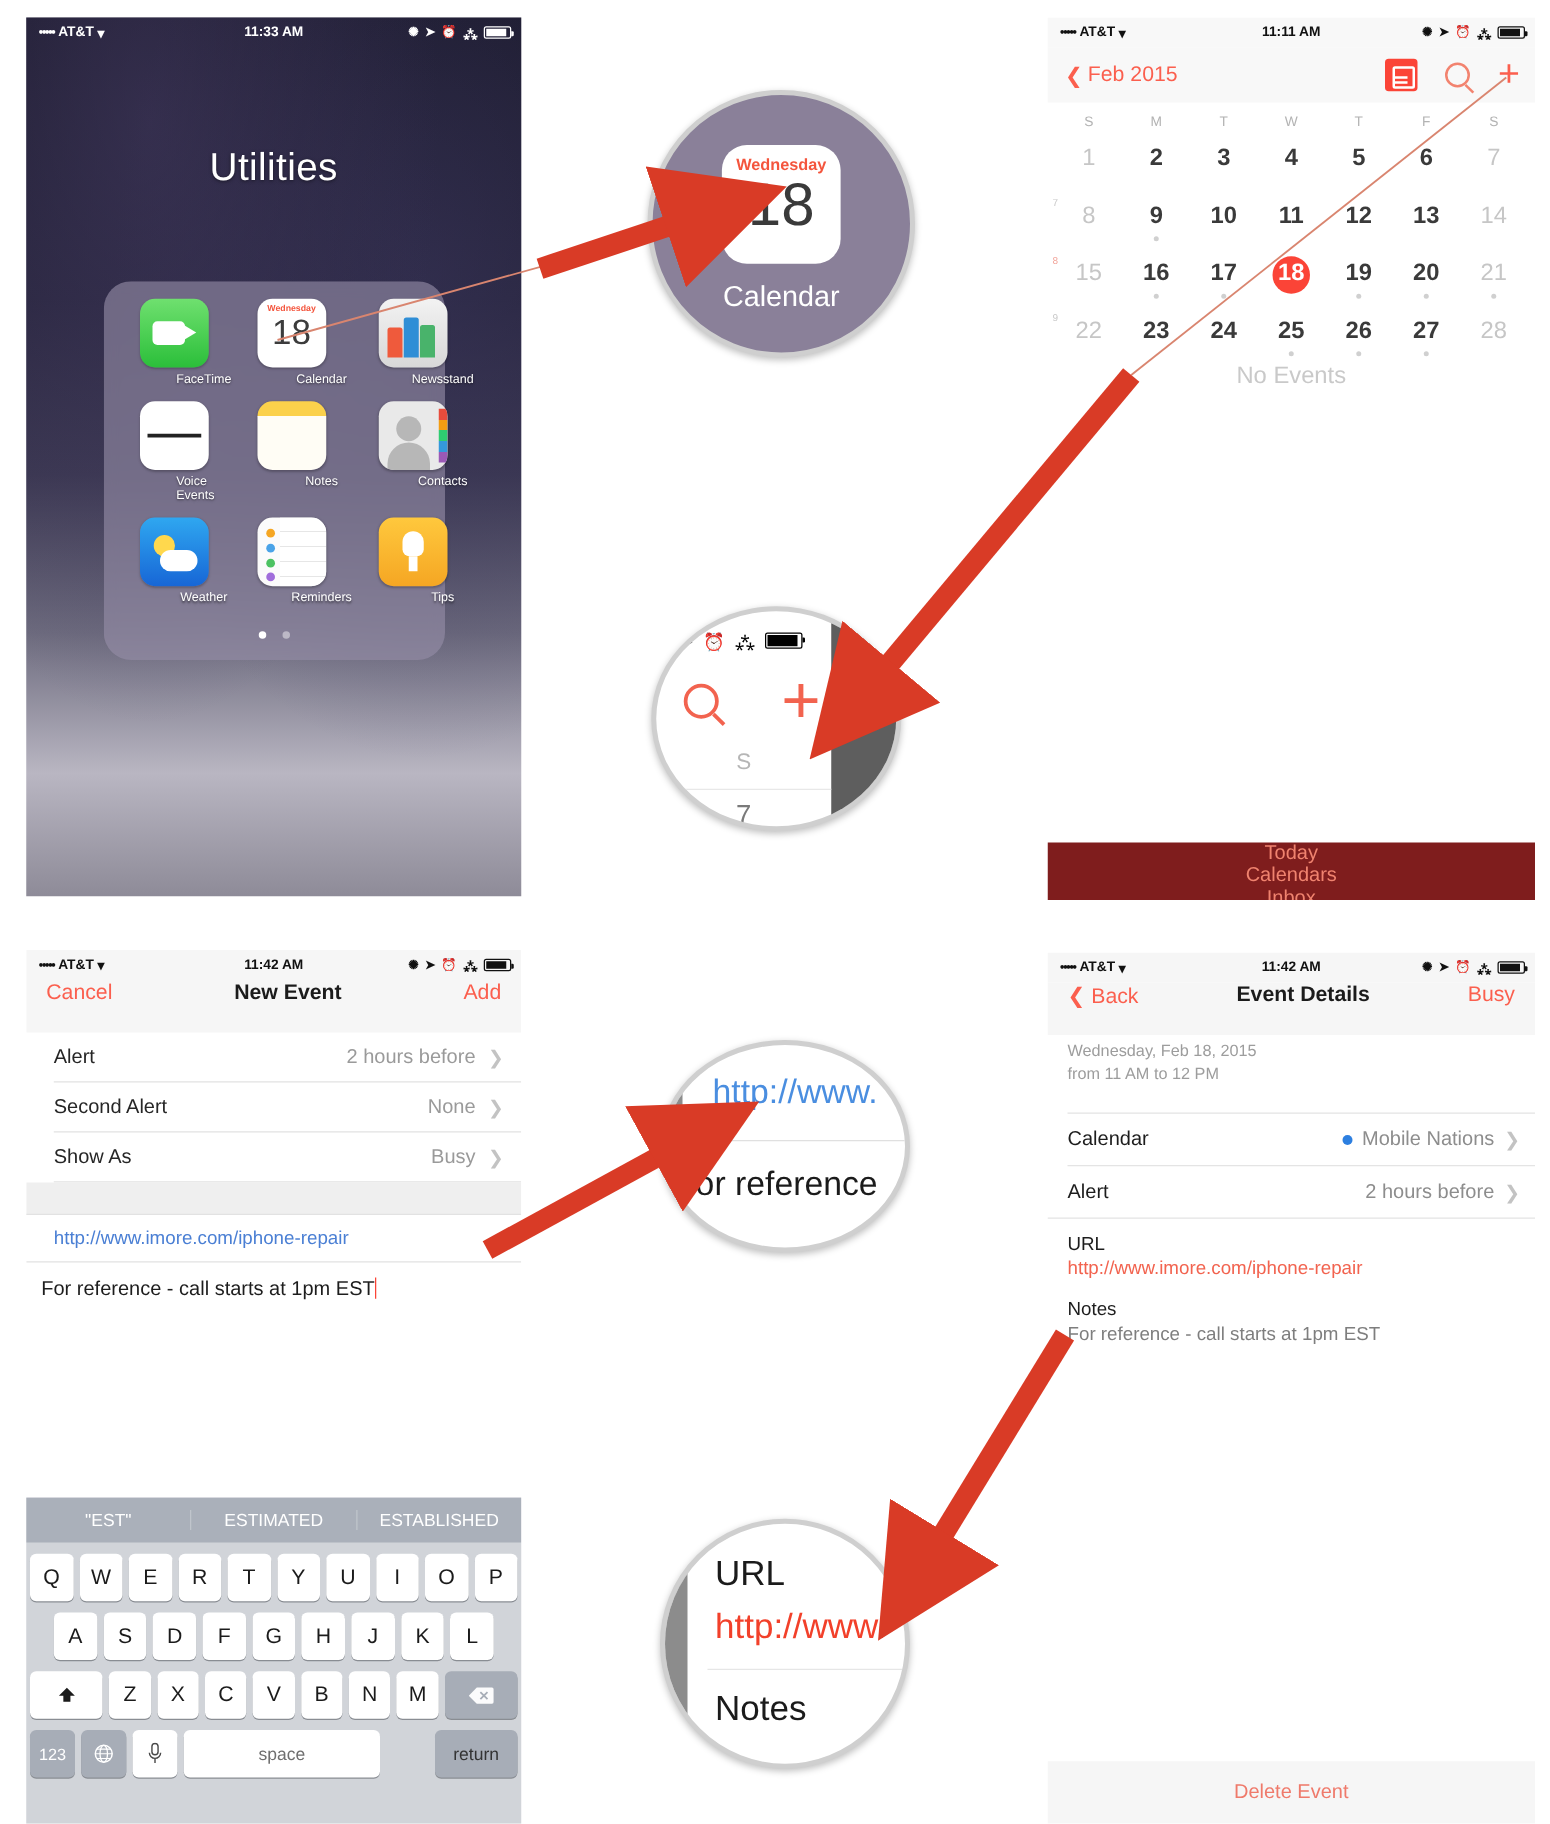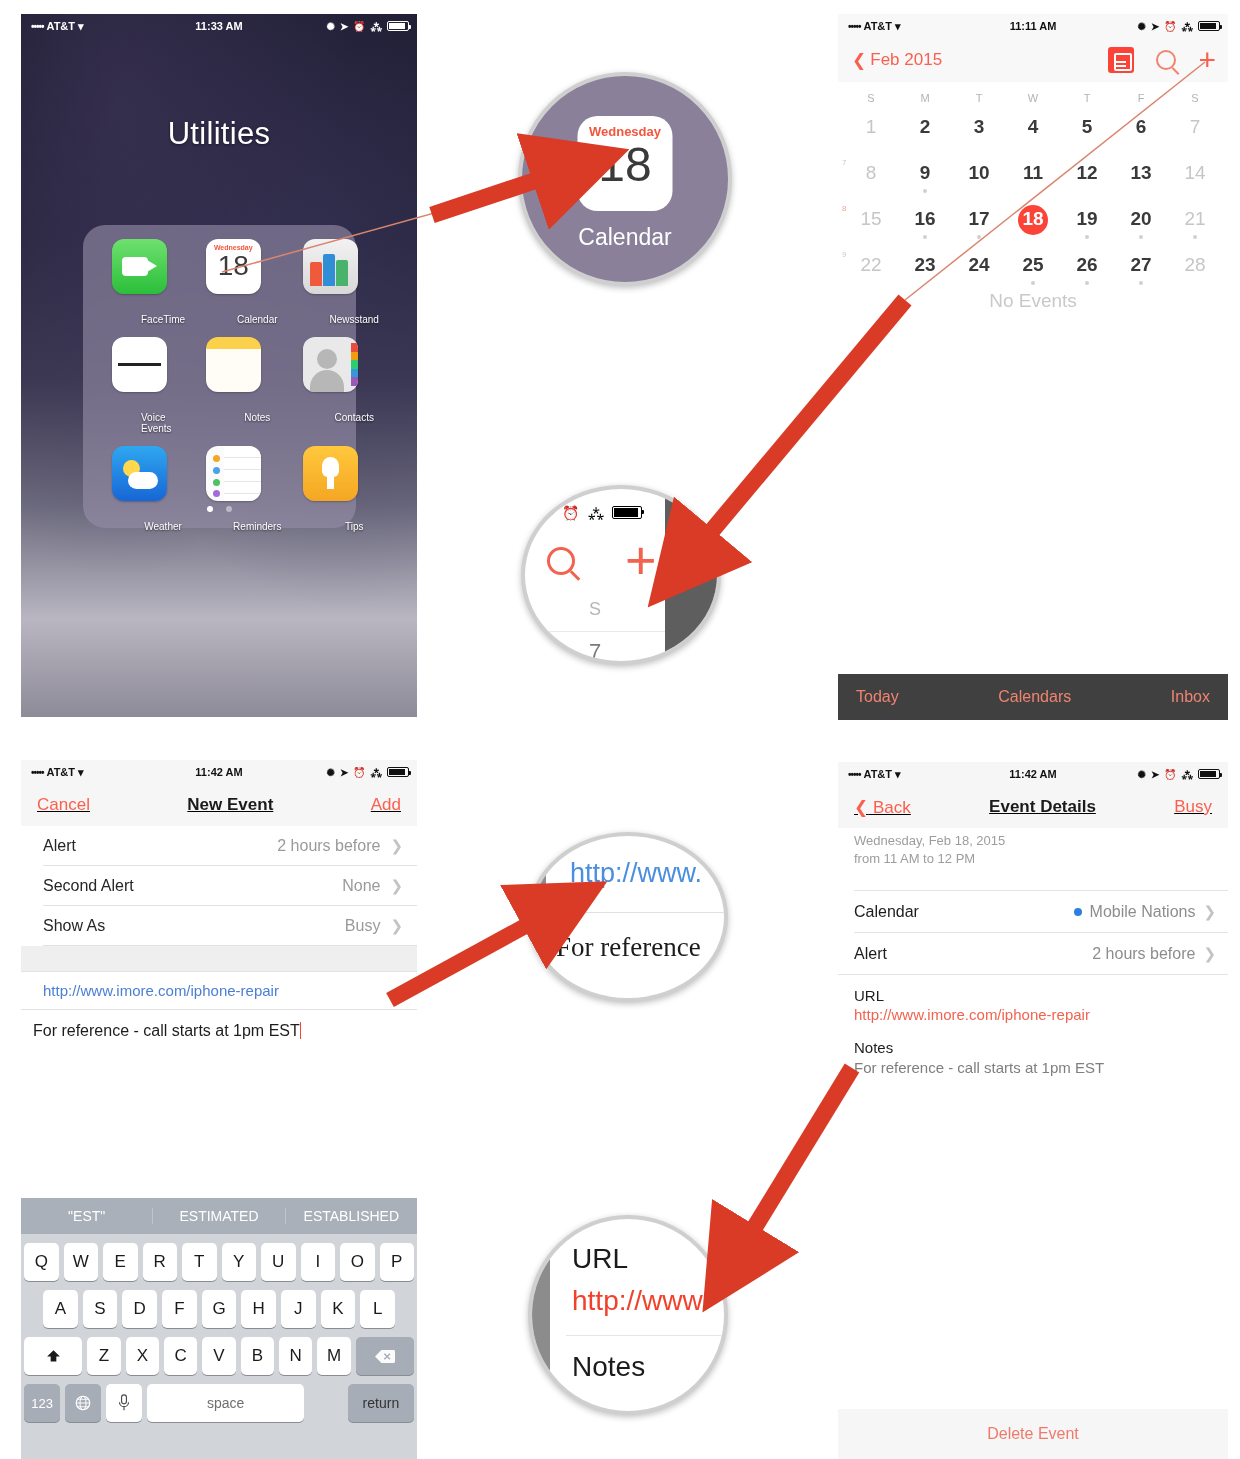--- a/index.html
+++ b/index.html
@@ -45,21 +45,21 @@
     position:absolute; left: 62px; top: 211px; width: 273px; height: 303px;
     background: rgba(150,142,168,.62);
     border-radius: 22px;
     backdrop-filter: blur(6px);
     padding: 14px 10px 0 10px;
   }
   .folder-grid { display:grid; grid-template-columns: repeat(3, 1fr); row-gap: 12px; }
   .app { display:flex; flex-direction:column; align-items:center; }
   .app-icon { width: 55px; height: 55px; border-radius: 12px; overflow:hidden; position: relative;
      box-shadow: 0 1px 2px rgba(0,0,0,.25); }
-  .app-label { color:#fff; font-size: 10px; margin-top: 20px; text-shadow: 0 1px 2px rgba(0,0,0,.6); padding-left: 48px; }
+  .app-label { color:#fff; font-size: 10px; margin-top: 4px; text-shadow: 0 1px 2px rgba(0,0,0,.6); padding-left: 48px; }
 
   .ic-facetime { background: linear-gradient(180deg,#6fe06f,#2bbf3a); }
   .ic-facetime::after{ content:""; position:absolute; left:10px; top:18px; width:26px; height:19px; background:#fff; border-radius:4px;}
   .ic-facetime::before{ content:""; position:absolute; left:35px; top:21px; border-style:solid; border-width:6px 0 6px 10px;
      border-color: transparent transparent transparent #fff; }
   .ic-cal { background:#fff; }
   .ic-cal .cday { color:#f4553d; font-size:7px; text-align:center; margin-top:5px; font-weight:600; }
   .ic-cal .cnum { color:#3c3c3c; font-size:28px; text-align:center; line-height:30px; font-weight:300; }
   .ic-news { background: linear-gradient(180deg,#f2f2f2,#d8d8d8); }
   .ic-news .mag { position:absolute; bottom:8px; width:12px; border-radius:2px 2px 0 0; }
@@ -91,27 +91,27 @@
   .wk { display:grid; grid-template-columns: repeat(7,1fr); position:relative; }
   .wk-num { position:absolute; left:-2px; top:6px; font-size:8px; color:#c9c9c9; }
   .day { text-align:center; padding: 10px 0 14px; font-size:19px; color:#3a3a3a; position:relative; }
   .day.dim { color:#c6c6c6; }
   .day.bold { font-weight:600; }
   .day .dot { position:absolute; left:50%; transform:translateX(-50%); bottom:5px; width:4px;height:4px;border-radius:50%;background:#d0d0d0;}
   .day.today { color:#fff; }
   .day.today .mark { position:absolute; left:50%; top:7px; transform:translateX(-50%); width:30px; height:30px; border-radius:50%; background:#fb4437; z-index:0;}
   .day.today .val { position:relative; z-index:1; }
   .noevents { text-align:center; color:#c9c9c9; font-size:19px; }
-  .cal-toolbar { position:absolute; left:0; right:0; bottom:0; height:46px; background:#404040;
-     display:flex; align-items:center; justify-content:space-between; padding: 0 18px; color:#f0836f; font-size:16px;}
+  .cal-toolbar { position:absolute; left:0; right:0; bottom:0; height:46px; background:#7f1d1d;
+     display:flex; align-items:center; justify-content:space-between; padding: 0 18px; color:#f0836f; font-size:16px;flex-direction:column;}
 
   
   #newevent { left: 21px; top: 760px; width: 396px; height: 300px; background:#fff; }
   #newevent .statusbar { color:#111; background:#f6f6f6; }
-  .nav { height: 42px; background:#f6f6f6; display:flex; align-items:center; justify-content:space-between; padding: 0 16px; text-decoration: underline; }
+  .nav { height: 42px; background:#f6f6f6; display:flex; align-items:flex-start; justify-content:space-between; padding: 0 16px; }
   .nav-title { font-size:17px; font-weight:600; color:#1b1b1b; }
   .nav-act { color:#fb5f4e; font-size:17px; }
   .row { height: 40px; display:flex; align-items:center; justify-content:space-between;
      border-bottom: 1px solid #e2e2e2; margin-left: 22px; padding-right: 14px; font-size: 16px; color:#262626; }
   .row .val { color:#9a9a9a; display:flex; align-items:center; gap:10px; }
   .chev { color:#c3c3c3; font-size:15px; }
   .gapbar { height: 26px; background:#efefef; border-bottom:1px solid #e2e2e2; }
   .urlrow { padding: 10px 0 10px 22px; font-size: 15px; color:#4a7fd4; border-bottom:1px solid #e2e2e2;}
   .notesrow { padding: 12px 0 10px 12px; font-size: 16px; color:#1d1d1d; }
   .caret { display:inline-block; width:1px; height:17px; background:#fb4437; vertical-align:-3px; }
@@ -169,21 +169,21 @@
   #co2 .mag::after{content:"";position:absolute;right:-9px;bottom:-5px;width:12px;height:3px;background:#f2634f;transform:rotate(45deg);}
   #co2 .pl { position:absolute; left: 100px; top: 44px; color:#f2634f; font-size:54px; font-weight:300; line-height:54px;}
   #co2 .ss { position:absolute; left:0; right:52px; top: 110px; text-align:center; color:#b6b6b6; font-size:18px;}
   #co2 .hr { position:absolute; left: 12px; right: 52px; top: 142px; height:1px; background:#e8e8e8;}
   #co2 .z7 { position:absolute; left:0; right:52px; top: 150px; text-align:center; color:#7a7a7a; font-size:22px;}
 
   #co3 { left: 528px; top: 832px; width: 200px; height: 170px; background:#fff; }
   #co3 .shade { position:absolute; left:0; top:0; bottom:0; width: 14px; background:#8c8c8c; }
   #co3 .t1 { position:absolute; left: 38px; top: 22px; color:#4a8ee0; font-size:27px; white-space:nowrap;}
   #co3 .hr { position:absolute; left: 28px; right: 0; top: 76px; height:1px; background:#e0e0e0;}
-  #co3 .t2 { position:absolute; left: 24px; top: 96px; color:#1b1b1b; font-size:27px; white-space:nowrap;font-family:Liberation Serif, serif;}
+  #co3 .t2 { position:absolute; left: 8px; top: 96px; color:#1b1b1b; font-size:27px; white-space:nowrap;}
 
   #co4 { left: 528px; top: 1215px; width: 200px; height: 200px; background:#fff; }
   #co4 .shade { position:absolute; left:0; top:0; bottom:0; width: 18px; background:#8c8c8c; }
   #co4 .t1 { position:absolute; left: 40px; top: 24px; color:#1b1b1b; font-size:28px; }
   #co4 .t2 { position:absolute; left: 40px; top: 66px; color:#f2402a; font-size:28px; white-space:nowrap;}
   #co4 .hr { position:absolute; left: 34px; right: 0; top: 116px; height:1px; background:#e6e6e6;}
   #co4 .t3 { position:absolute; left: 40px; top: 132px; color:#1b1b1b; font-size:28px; }
 
   
   .arrows { position:absolute; inset:0; pointer-events:none; }

